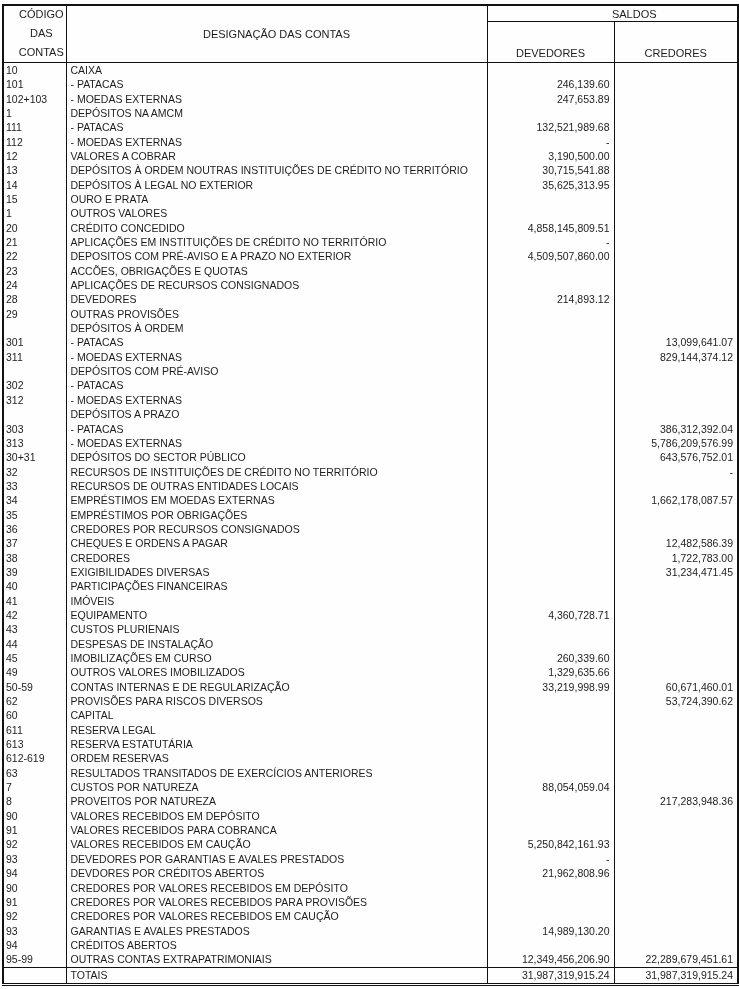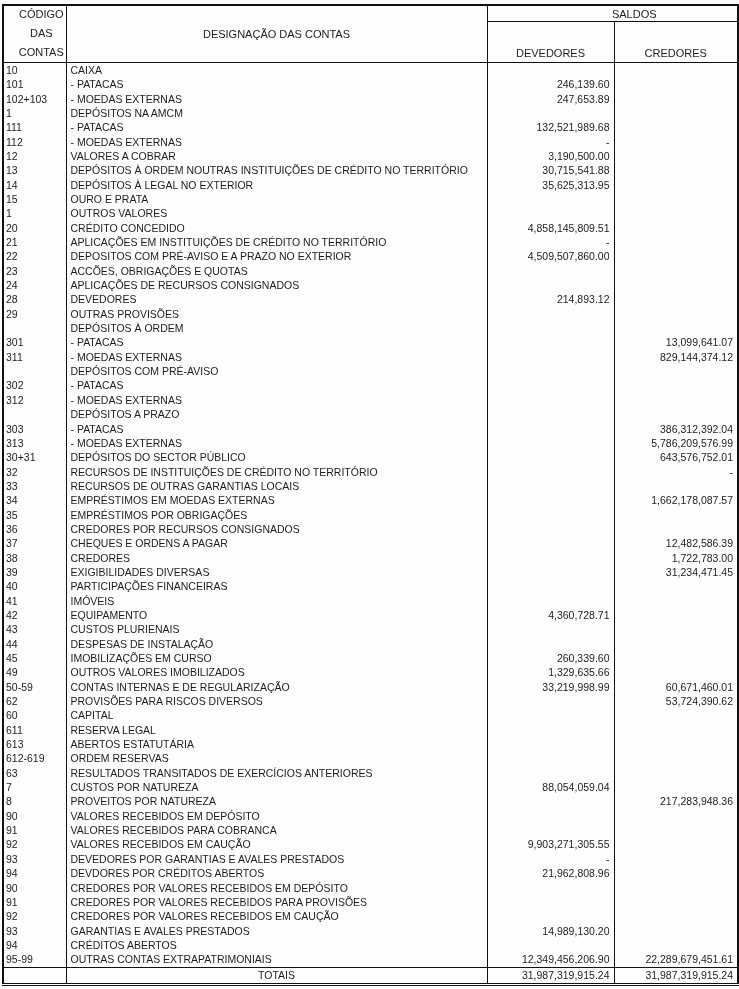--- a/index.html
+++ b/index.html
@@ -74,21 +74,21 @@
 
   tfoot td {
     font-size: 10.5px;
     height: 15px;
     line-height: 1;
     padding: 0 4px;
     border: 1px solid #111;
     border-bottom: 3px double #111;
     white-space: nowrap;
   }
-  td.totals-label-cell { text-align: center; }
+  td.totals-label-cell { text-align: left; }
 </style>
 </head>
 <body>
 
 <div class="sheet">
   <table class="tb">
     <colgroup>
       <col class="c-code">
       <col class="c-name">
       <col class="c-dev">
@@ -281,21 +281,21 @@
       <td class="num-cell">643,576,752.01</td>
     </tr>
         <tr>
       <td class="code-cell">32</td>
       <td class="name-cell">RECURSOS DE INSTITUIÇÕES DE CRÉDITO NO TERRITÓRIO</td>
       <td class="num-cell"></td>
       <td class="num-cell">-</td>
     </tr>
         <tr>
       <td class="code-cell">33</td>
-      <td class="name-cell">RECURSOS DE OUTRAS GARANTIAS LOCAIS</td>
+      <td class="name-cell">RECURSOS DE OUTRAS ENTIDADES LOCAIS</td>
       <td class="num-cell"></td>
       <td class="num-cell"></td>
     </tr>
         <tr>
       <td class="code-cell">34</td>
       <td class="name-cell">EMPRÉSTIMOS EM MOEDAS EXTERNAS</td>
       <td class="num-cell"></td>
       <td class="num-cell">1,662,178,087.57</td>
     </tr>
         <tr>
@@ -389,21 +389,21 @@
       <td class="num-cell"></td>
     </tr>
         <tr>
       <td class="code-cell">611</td>
       <td class="name-cell">RESERVA LEGAL</td>
       <td class="num-cell"></td>
       <td class="num-cell"></td>
     </tr>
         <tr>
       <td class="code-cell">613</td>
-      <td class="name-cell">ABERTOS ESTATUTÁRIA</td>
+      <td class="name-cell">RESERVA ESTATUTÁRIA</td>
       <td class="num-cell"></td>
       <td class="num-cell"></td>
     </tr>
         <tr>
       <td class="code-cell">612-619</td>
       <td class="name-cell">ORDEM RESERVAS</td>
       <td class="num-cell"></td>
       <td class="num-cell"></td>
     </tr>
         <tr>
@@ -432,21 +432,21 @@
     </tr>
         <tr>
       <td class="code-cell">91</td>
       <td class="name-cell">VALORES RECEBIDOS PARA COBRANCA</td>
       <td class="num-cell"></td>
       <td class="num-cell"></td>
     </tr>
         <tr>
       <td class="code-cell">92</td>
       <td class="name-cell">VALORES RECEBIDOS EM CAUÇÃO</td>
-      <td class="num-cell">9,903,271,305.55</td>
+      <td class="num-cell">5,250,842,161.93</td>
       <td class="num-cell"></td>
     </tr>
         <tr>
       <td class="code-cell">93</td>
       <td class="name-cell">DEVEDORES POR GARANTIAS E AVALES PRESTADOS</td>
       <td class="num-cell">-</td>
       <td class="num-cell"></td>
     </tr>
         <tr>
       <td class="code-cell">94</td>

